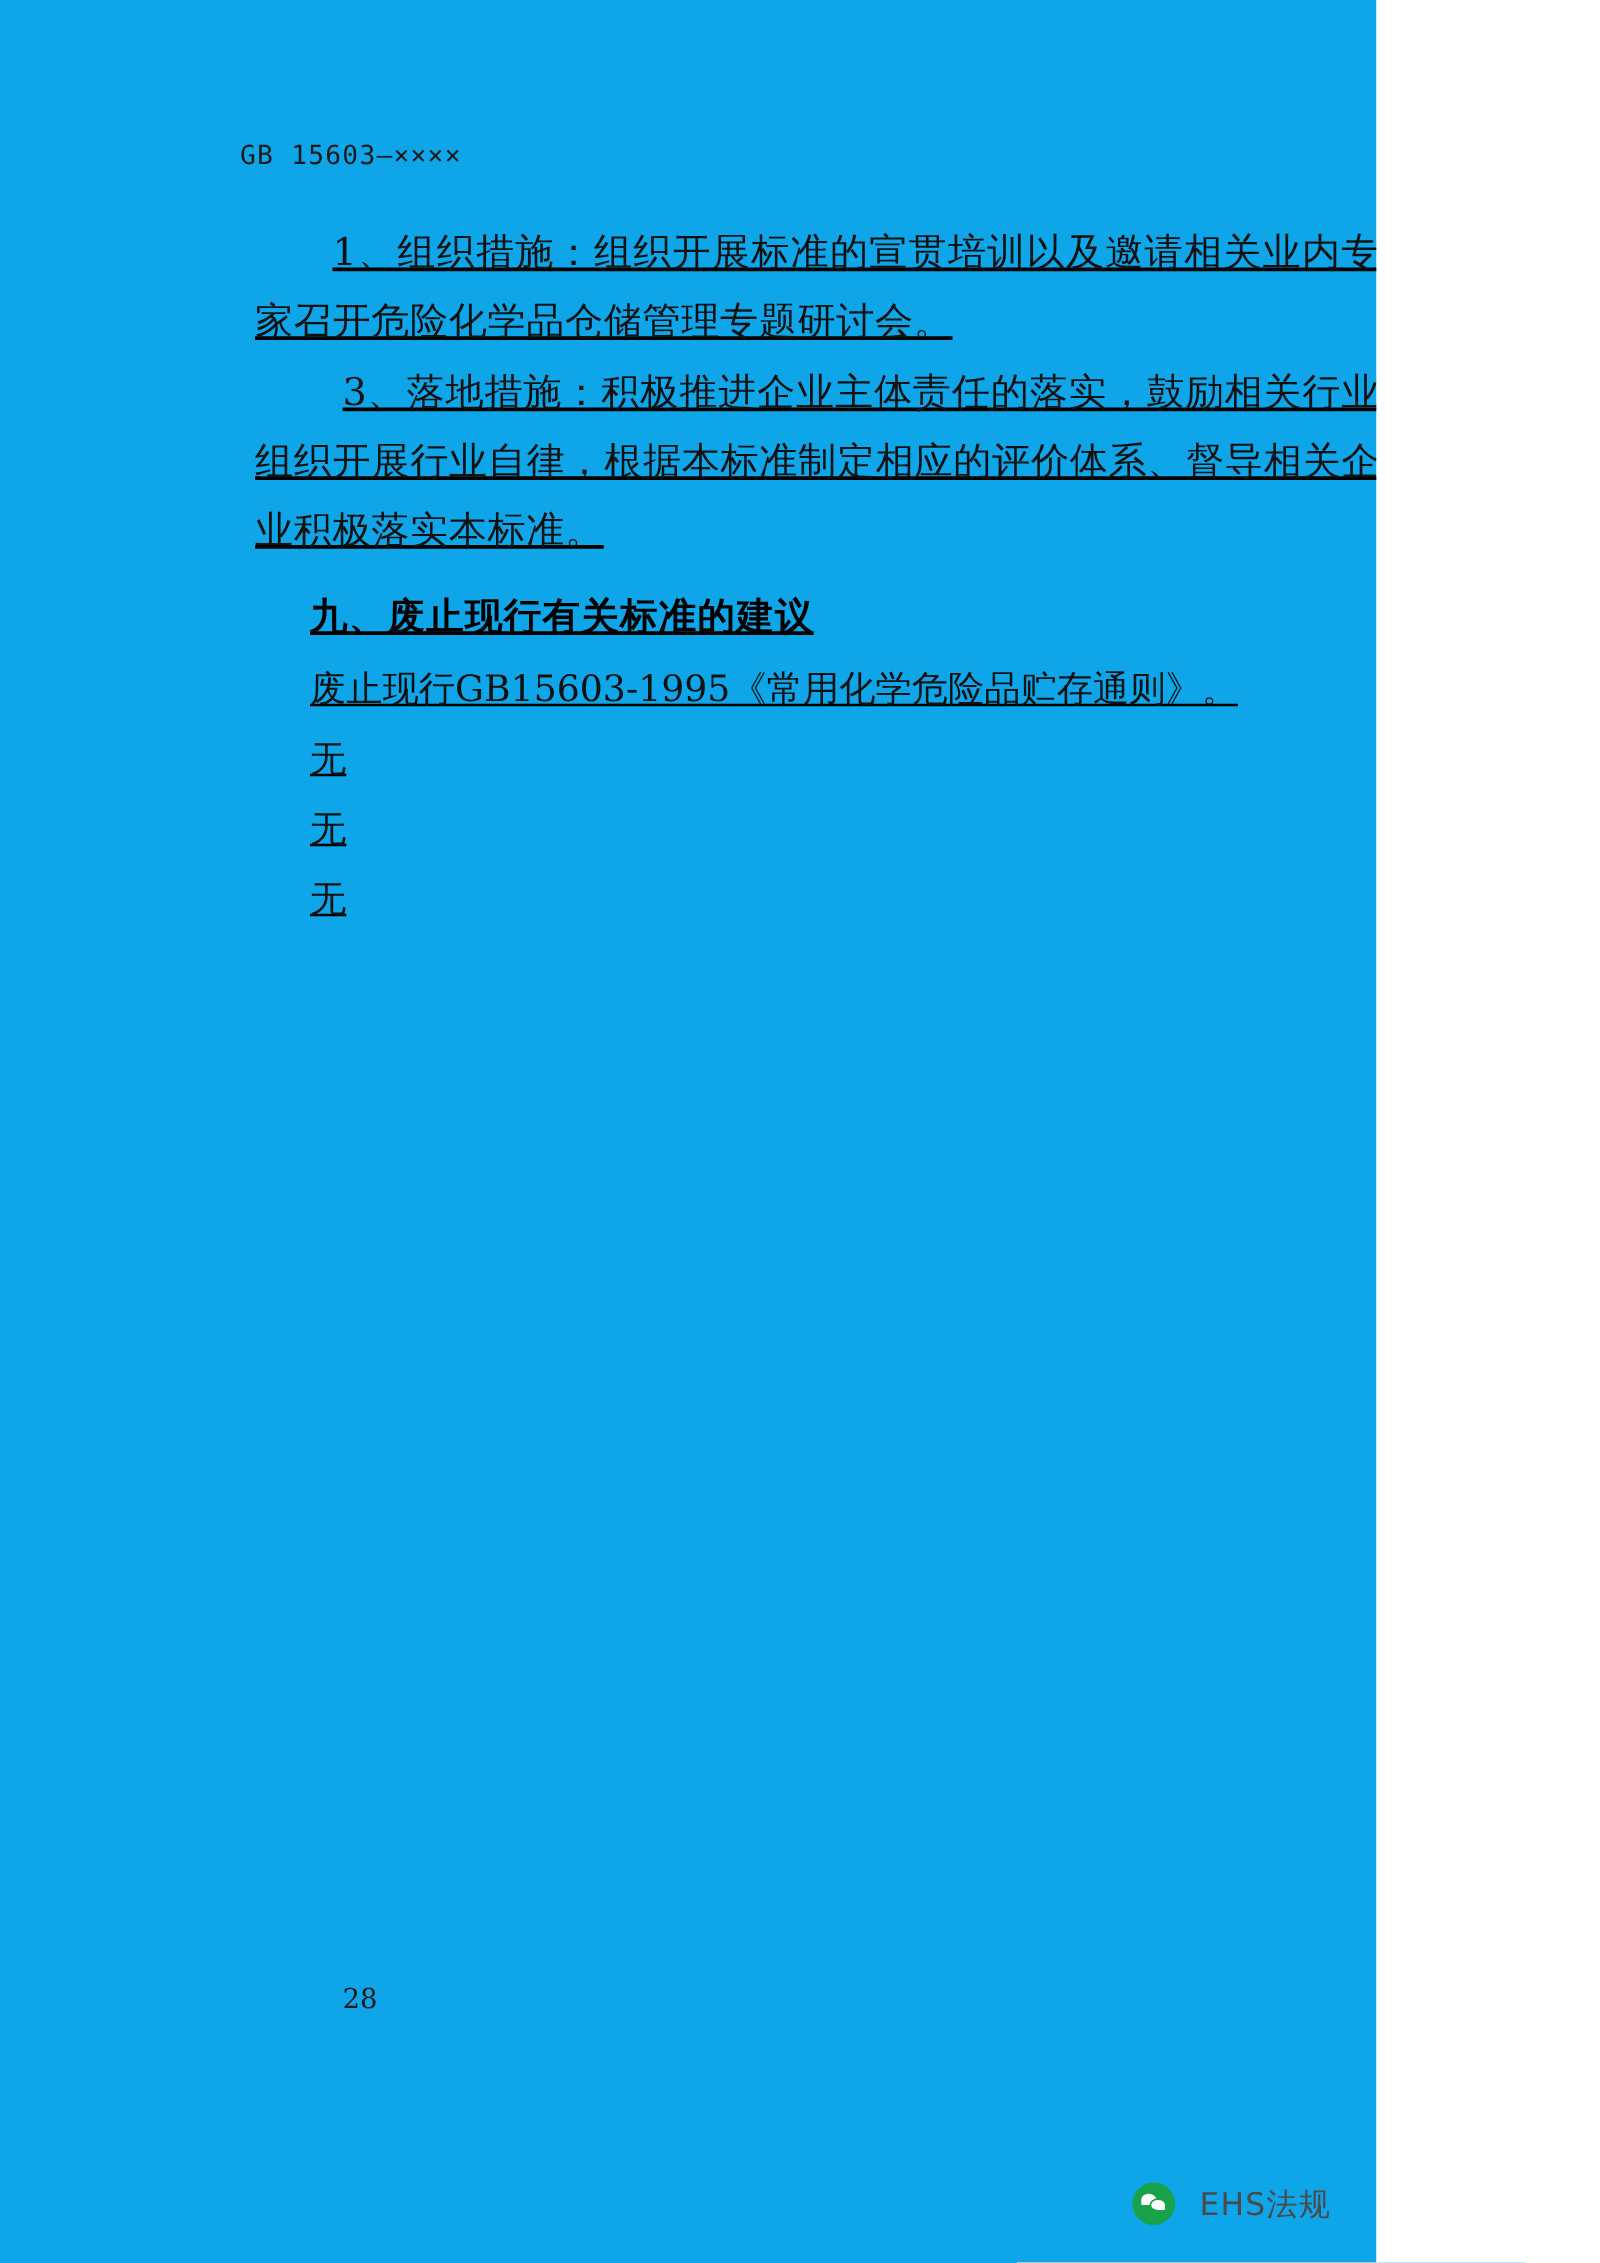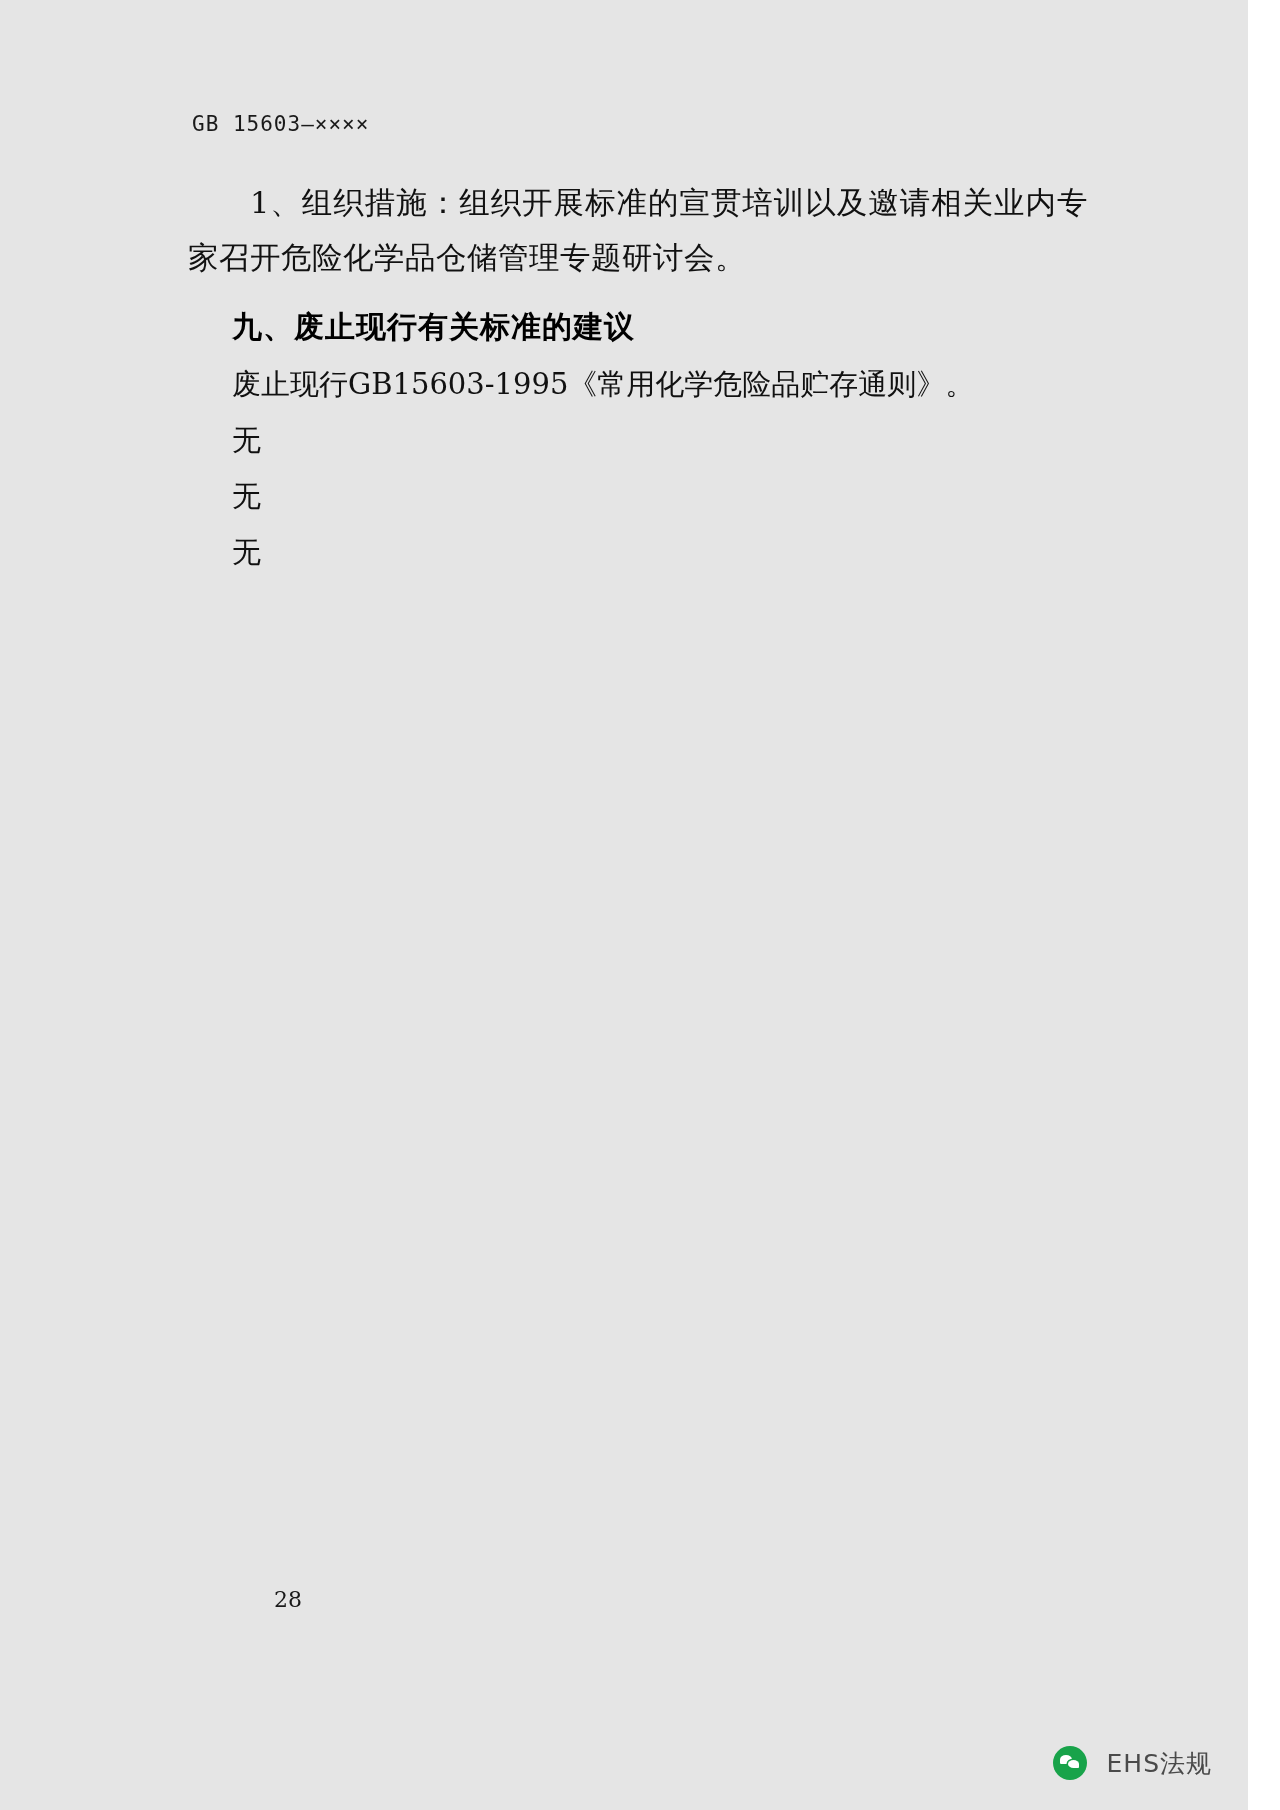--- a/index.html
+++ b/index.html
@@ -6,40 +6,41 @@
     margin: 0;
     padding: 0;
     background: #ffffff;
   }
   body {
     font-family: "Liberation Serif", serif;
     color: #000000;
   }
   .page {
     position: relative;
-    width: 1248px;
+    width: 1101px;
     height: 1810px;
-    background: #e5e5e5;
+    background: #0ea5e9;
     overflow: hidden;
   }
   .header-code {
     position: absolute;
     left: 192px;
     top: 112px;
     font-family: "DejaVu Sans Mono", monospace;
     font-size: 21px;
     letter-spacing: 1px;
     color: #1a1a1a;
     white-space: nowrap;
   }
   .content {
     position: absolute;
-    left: 188px;
+    left: 204px;
     top: 175px;
     width: 900px;
+    text-decoration: underline;
   }
   p.body-par {
     margin: 0 0 2px 0;
     font-family: "DejaVu Serif", serif;
     font-size: 30.5px;
     line-height: 55px;
     text-align: justify;
     text-justify: inter-ideograph;
     color: #111111;
     letter-spacing: 0.5px;
@@ -125,20 +126,21 @@
 
 <div class="page">
 
   <div class="header-code">GB 15603—××××</div>
 
   <div class="content">
 
     <p class="body-par indent2">1、组织措施：组织开展标准的宣贯培训以及邀请相关业内专家召开危险化学品仓储管理专题研讨会。</p>
 
 
+    <p class="body-par indent2a">3、落地措施：积极推进企业主体责任的落实，鼓励相关行业组织开展行业自律，根据本标准制定相应的评价体系、督导相关企业积极落实本标准。</p>
 
     <h2 class="section-head">九、废止现行有关标准的建议</h2>
     <p class="sub-line">废止现行GB15603-1995《常用化学危险品贮存通则》。</p>
 
     <p class="sub-line">无</p>
 
     <p class="sub-line">无</p>
 
     <p class="sub-line">无</p>
 

